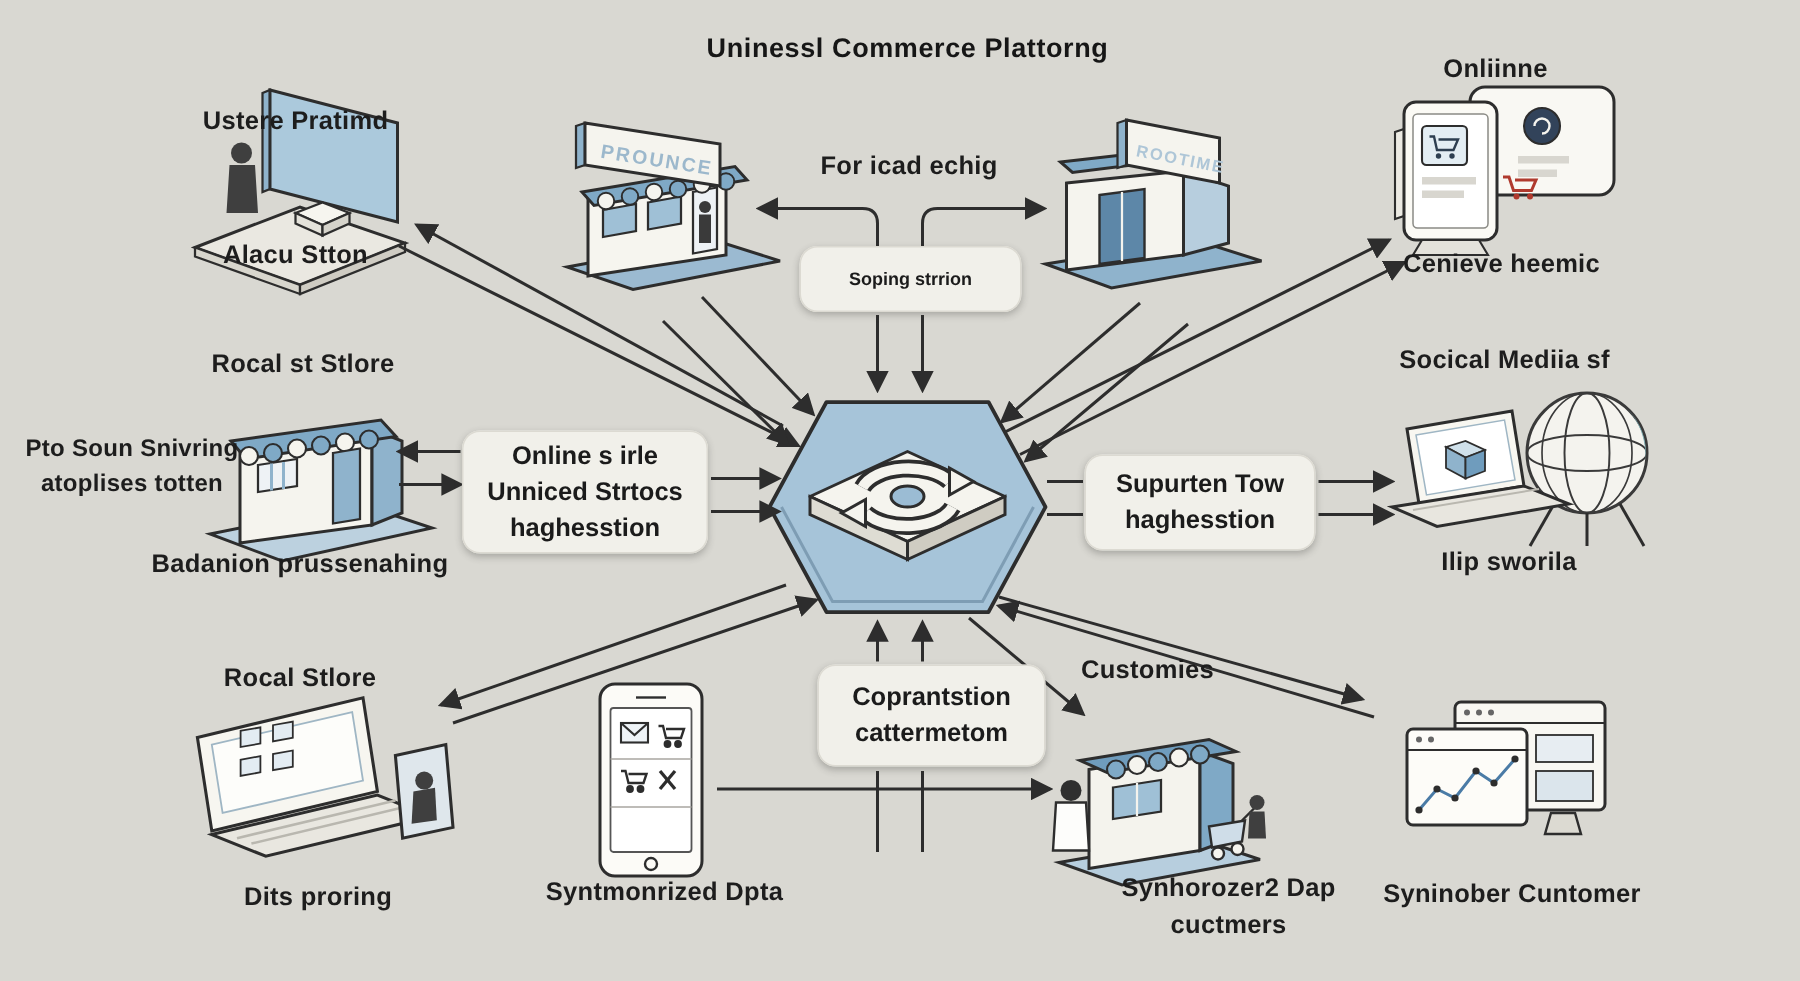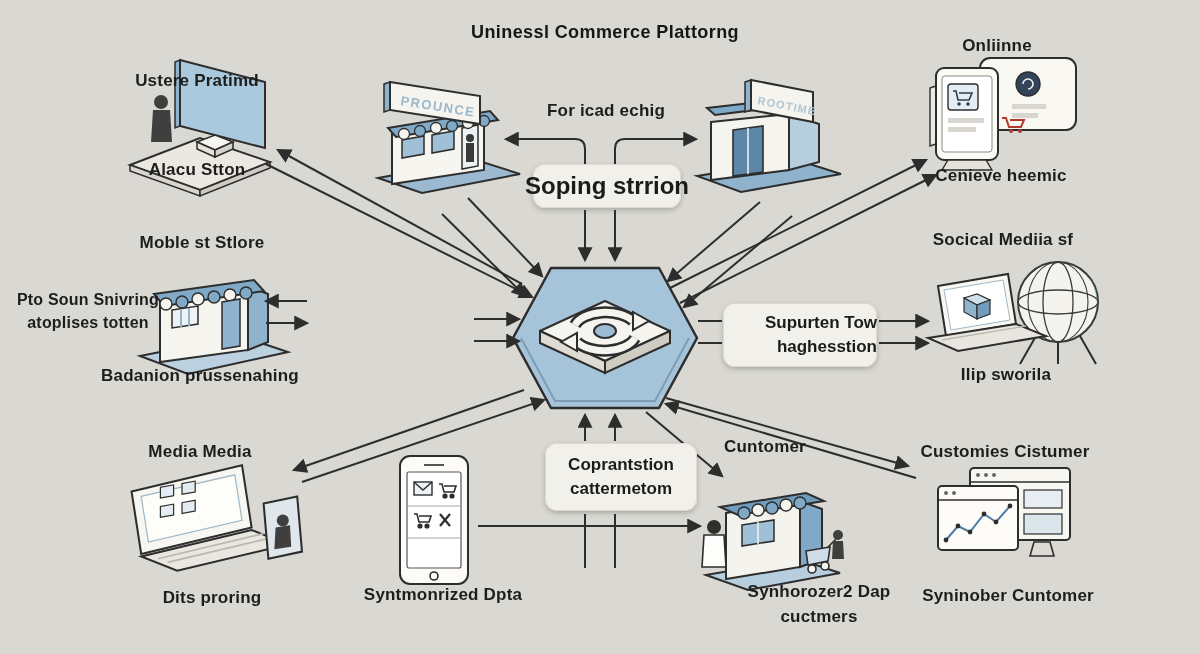--- a/index.html
+++ b/index.html
@@ -284,55 +284,59 @@
     <line x1="760" y1="202" x2="668" y2="281" marker-end="url(#ah)"></line>
     <line x1="792" y1="216" x2="684" y2="307" marker-end="url(#ah)"></line>
   </g>
 </svg>
 
 <div class="label title" style="left:605px;top:22px;">Uninessl Commerce Plattorng</div>
 
 <div class="label" style="left:197px;top:34px;margin-top:37px;">Ustere Pratimd</div>
 <div class="label" style="left:197px;top:160px;">Alacu Stton</div>
 
-<div class="label" style="left:202px;top:233px;">Moble st Stlore</div>
+<div class="label" style="left:202px;top:233px;">Rocal st Stlore</div>
 <div class="label" style="left:74px;top:288px;font-size:16px;">
   <span class="ln">Pto Soun Snivring</span>
   <span class="ln">atoplises totten</span>
 </div>
 <div class="label" style="left:200px;top:366px;">Badanion prussenahing</div>
 
-<div class="label" style="left:200px;top:442px;">Media Media</div>
+<div class="label" style="left:200px;top:442px;">Rocal Stlore</div>
 <div class="label" style="left:212px;top:588px;">Dits proring</div>
 
 <div class="label" style="left:443px;top:585px;">Syntmonrized Dpta</div>
 
-<div class="label" style="left:765px;top:437px;">Cuntomer</div>
+<div class="label" style="left:765px;top:437px;">Customies</div>
 <div class="label" style="left:805px;top:580px;">
   <span class="ln">Synhorozer2 Dap</span>
   <span class="ln">cuctmers</span>
 </div>
 
-<div class="label" style="left:1005px;top:442px;">Customies Cistumer</div>
 <div class="label" style="left:1008px;top:586px;">Syninober Cuntomer</div>
 
 <div class="label" style="left:1003px;top:230px;">Socical Mediia sf</div>
 <div class="label" style="left:1006px;top:365px;">Ilip sworila</div>
 
 <div class="label" style="left:997px;top:36px;">Onliinne</div>
 <div class="label" style="left:1001px;top:166px;">Cenieve heemic</div>
 
 <div class="label" style="left:606px;top:101px;">For icad echig</div>
 
-<div class="cbox" style="left:533px;top:164px;width:148px;height:44px;font-size:24px;">
+<div class="cbox" style="left:533px;top:164px;width:148px;height:44px;font-size:12px;">
   <span class="ln">Soping strrion</span>
 </div>
 
-
-<div class="cbox" style="left:723px;top:303px;width:154px;height:64px;font-size:17px;align-items:flex-end;">
+<div class="cbox" style="left:308px;top:287px;width:164px;height:82px;font-size:17px;">
+  <span class="ln">Online s irle</span>
+  <span class="ln">Unniced Strtocs</span>
+  <span class="ln">haghesstion</span>
+</div>
+
+<div class="cbox" style="left:723px;top:303px;width:154px;height:64px;font-size:17px;">
   <span class="ln">Supurten Tow</span>
   <span class="ln">haghesstion</span>
 </div>
 
 <div class="cbox" style="left:528px;top:443px;width:152px;height:68px;font-size:17px;margin-left:17px;">
   <span class="ln">Coprantstion</span>
   <span class="ln">cattermetom</span>
 </div>
 
 </div>

